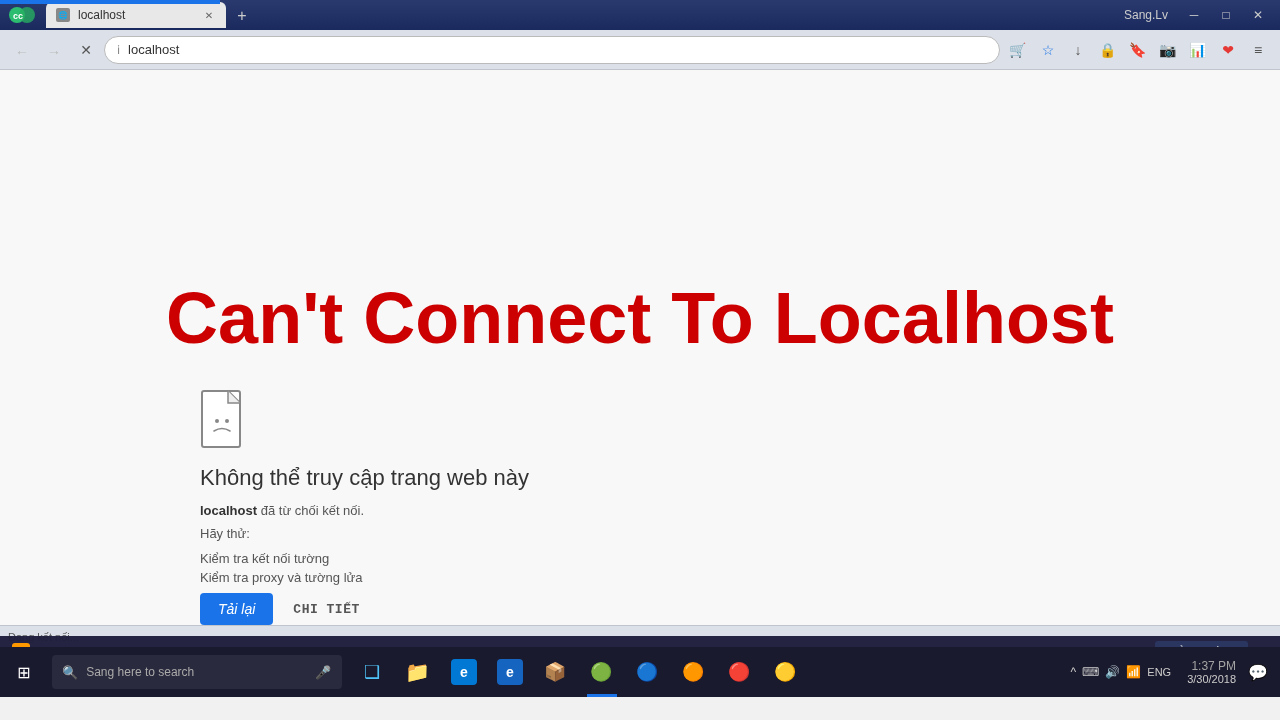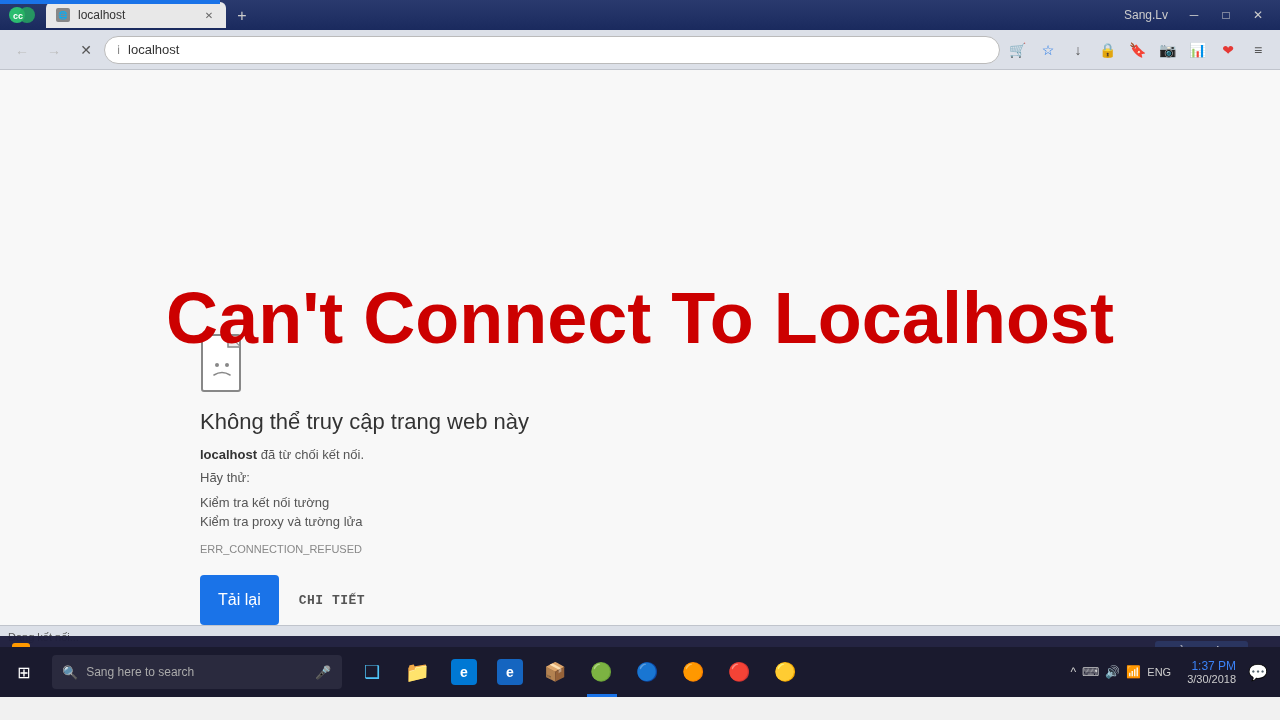--- a/index.html
+++ b/index.html
@@ -186,24 +186,25 @@
     .error-buttons {
       display: flex;
       align-items: center;
       gap: 20px;
     }
     .btn-reload {
       background: #1a73e8;
       color: white;
       border: none;
       border-radius: 4px;
-      padding: 16px 18px;
-      font-size: 16px;
+      padding: 8px 18px;
+      font-size: 14px;
       cursor: pointer;
       font-family: inherit;
+      font-style: italic;
     }
     .btn-details {
       background: none;
       border: none;
       color: #555;
       font-size: 13px;
       cursor: pointer;
       font-family: Liberation Mono, monospace;
       font-weight: 600;
       letter-spacing: 0.5px;
@@ -318,21 +319,21 @@
     .sys-tray {
       display: flex;
       align-items: center;
       gap: 6px;
     }
     .tray-icon { font-size: 12px; color: #ccc; }
     .clock {
       text-align: right;
       padding: 0 4px;
     }
-    .clock-time { font-size: 12px; color: #3b82f6; display: block; }
+    .clock-time { font-size: 12px; color: #a3a3a3; display: block; }
     .clock-date { font-size: 11px; color: #ccc; display: block; margin-left: 8px; }
 
     
     .notif-popup {
       position: absolute;
       bottom: 52px;
       left: 0;
       right: 0;
       height: 32px;
       background: rgba(30,30,60,0.97);
@@ -447,21 +448,20 @@
     <h1 class="error-title">Không thể truy cập trang web này</h1>
     <p class="error-desc">
       <strong>localhost</strong>
       <span> đã từ chối kết nối.</span>
     </p>
     <p class="error-desc">Hãy thử:</p>
     <ul class="error-list">
       <li>Kiểm tra kết nối tường</li>
       <li>Kiểm tra proxy và tường lửa</li>
     </ul>
-    <div class="error-code">ERR_CONNECTION_REFUSED</div>
     <div class="error-buttons">
       <button class="btn-reload">Tải lại</button>
       <button class="btn-details">CHI TIẾT</button>
     </div>
   </div>
 
   <div class="overlay-text">Can't Connect To Localhost</div>
 </div>
 
 <div class="status-bar">

